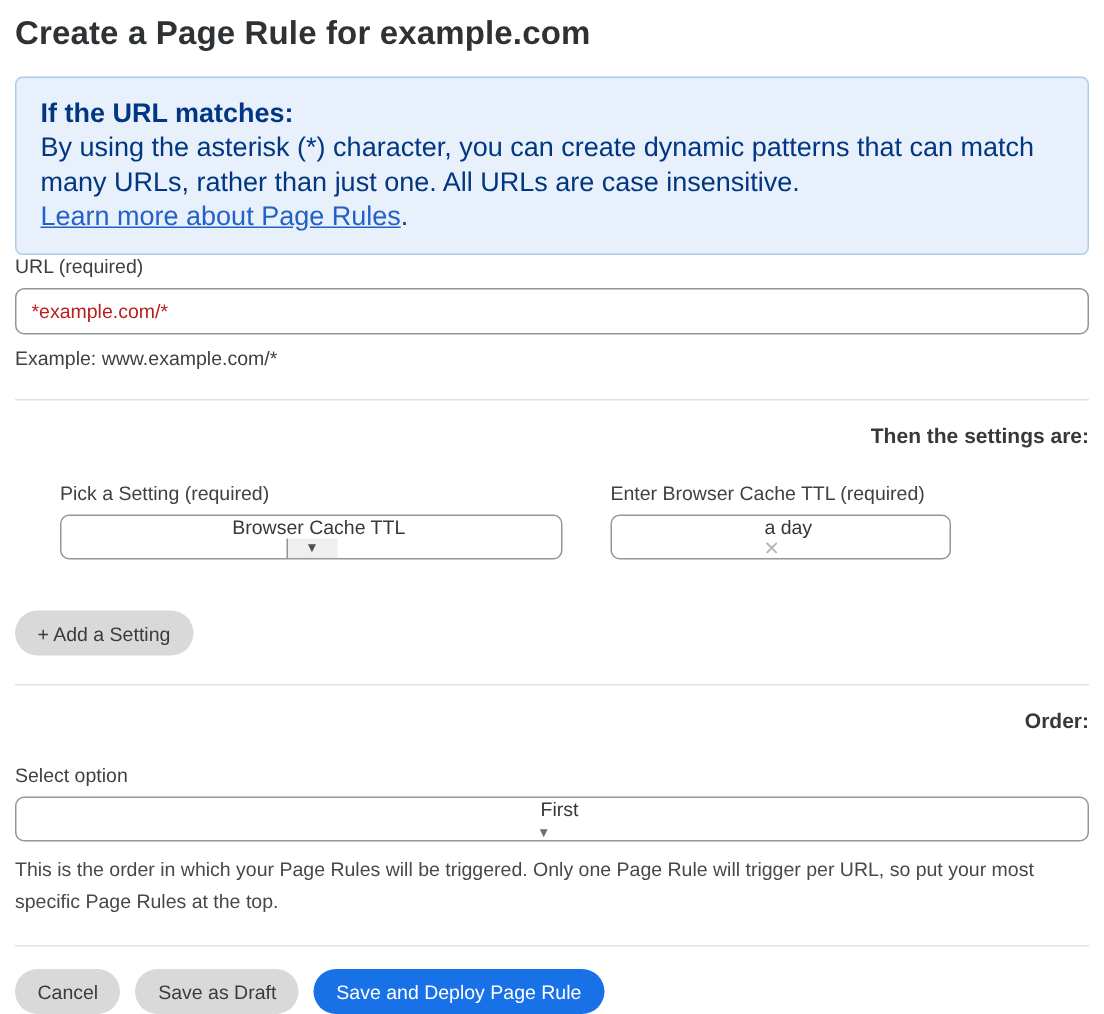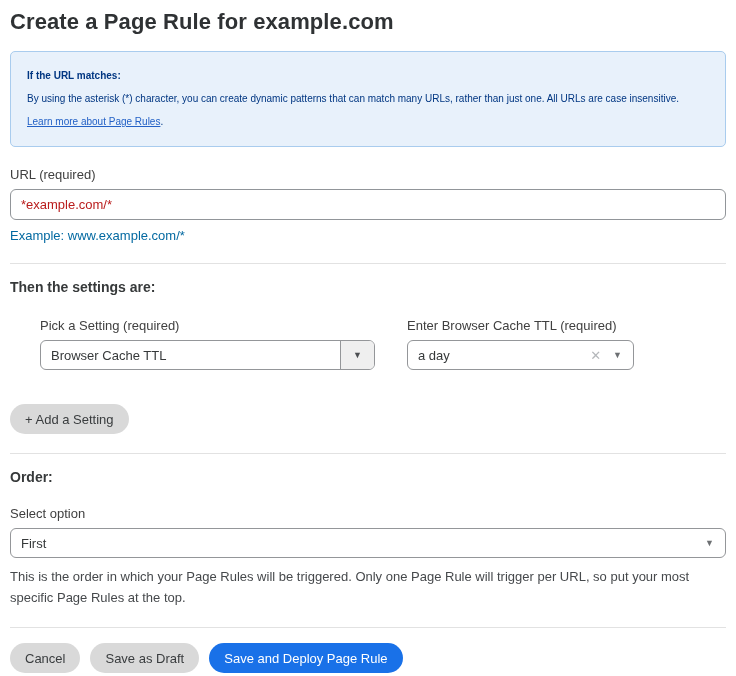--- a/index.html
+++ b/index.html
@@ -18,23 +18,22 @@
     margin-bottom: 16px;
     letter-spacing: 0.1px;
   }
 
   .info-box {
     background: var(--info_bg, #e8f1fb);
     border: 1px solid var(--info_border, #a9ccee);
     border-radius: 5px;
     padding: 12px 28px 13px 16px;
     color: var(--info_text, #003682);
-    font-size: 10px;
+    font-size: 18px;
     line-height: 23px;
-    margin-bottom: 20px;
   }
   .info-heading { font-weight: 700; }
   .info-link {
     color: var(--link, #2361c6);
     text-decoration: underline;
     cursor: pointer;
   }
 
   .field-label { display: block; font-size: 13px; color: #404040; margin-bottom: 7px; }
 
@@ -43,39 +42,40 @@
     height: 31px;
     border: 1px solid #919599;
     border-radius: 6px;
     padding: 0 10px;
     font-size: 13px;
     color: #b91c1c;
     font-family: inherit;
     background: #fff;
     outline: none;
   }
-  .help-text { font-size: 13px; color: #0369a1; margin-top: 7px; line-height: 17px; }
+  .help-text { font-size: 13px; color: #404040; margin-top: 7px; line-height: 17px; }
 
   .divider { border: none; border-top: 1px solid #e2e2e2; margin: 19px 0 15px 0; }
 
-  .section-heading { font-size: 14px; font-weight: 700; color: #36393a; margin-bottom: 23px; }
+  .section-heading { font-size: 14px; font-weight: 700; color: #36393a; margin-bottom: 23px; text-align: right; }
 
   .settings-row { display: flex; gap: 32px; margin-left: 30px; }
   .col-setting { width: 335px; }
   .col-ttl { width: 227px; }
 
   .select-control {
     display: flex;
     align-items: center;
     height: 30px;
     border: 1px solid #949699;
     border-radius: 6px;
     background: #fff;
     cursor: pointer;
     overflow: hidden;
+    flex-direction: column;
   }
   .select-value { flex: 1; padding-left: 10px; font-size: 13px; color: #36393a; }
   .arrow-segment {
     width: 34px;
     height: 100%;
     border-left: 1px solid #949699;
     background: #efefef;
     display: flex;
     align-items: center;
     justify-content: center;

